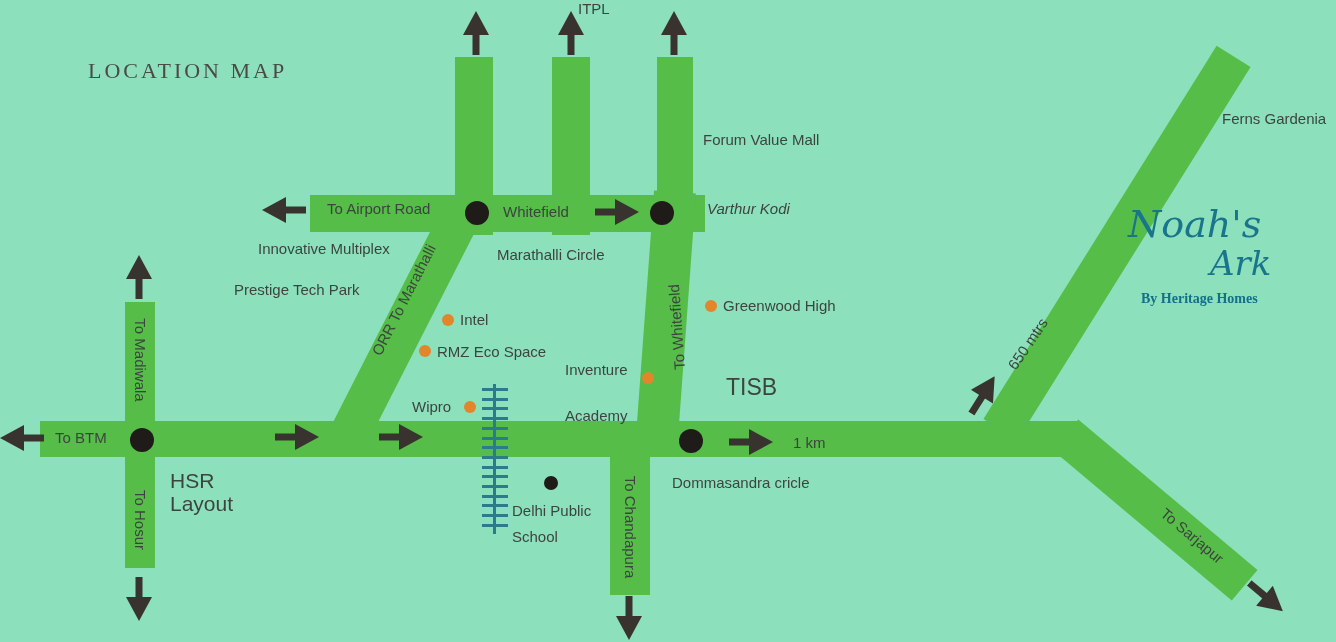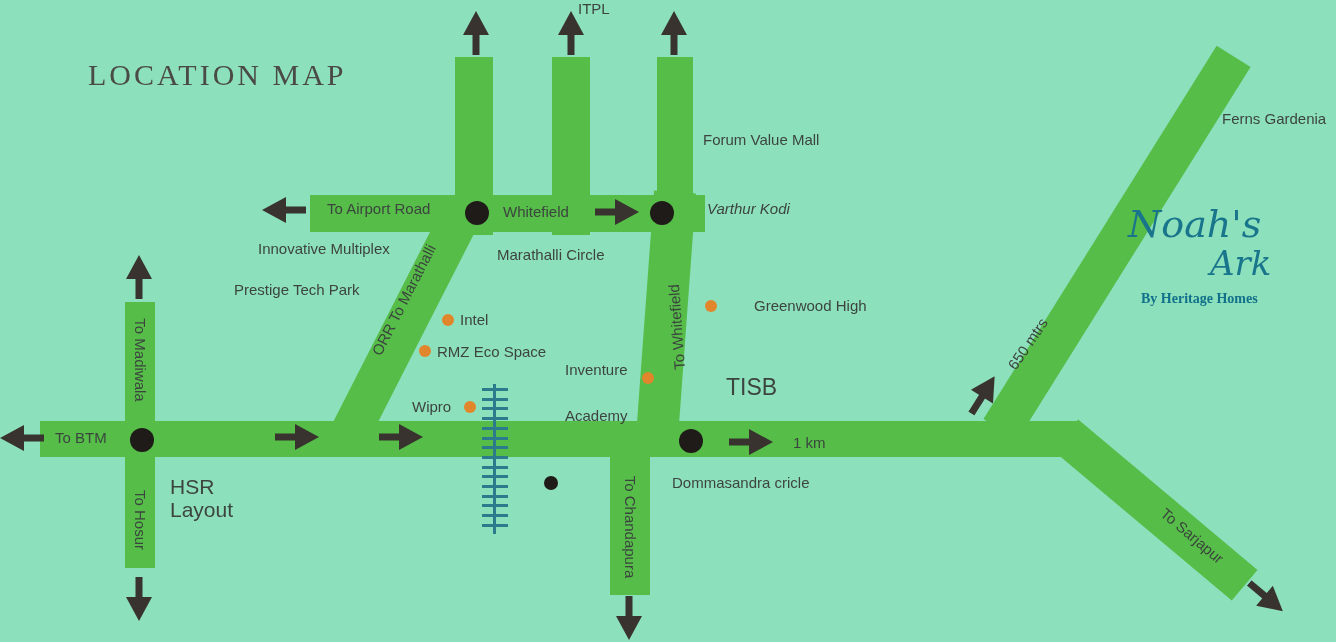--- a/index.html
+++ b/index.html
@@ -15,21 +15,21 @@
   }
   .lbl-big{font-size:21px;line-height:23px;}
   .lbl-tisb{font-size:23px;}
   .rot{transform-origin:center center;}
   .dot{position:absolute;border-radius:50%;background:#1f1b18;}
   .poi{position:absolute;width:12px;height:12px;border-radius:50%;background:#e2862c;}
   .arrow{position:absolute;width:44px;height:26px;}
   .arrow svg{display:block;}
   #title{
     position:absolute;left:88px;top:58px;
-    font-family:"Liberation Serif",serif;font-size:30px;letter-spacing:3px;
+    font-family:"Liberation Serif",serif;font-size:22px;letter-spacing:3px;
     color:#4a4a47;
   }
   .logo-script{
     position:absolute;font-family:"DejaVu Serif",serif;font-style:italic;
     color:#19758b;
   }
   #logo-tagline{
     position:absolute;left:1141px;top:291px;
     font-family:"Liberation Serif",serif;font-weight:bold;font-size:14px;
     color:#11708a;
@@ -162,42 +162,46 @@
   <div id="title">LOCATION MAP</div>
 
   <div class="lbl" style="left:578px;top:0px;">ITPL</div>
   <div class="lbl" style="left:703px;top:131px;">Forum Value Mall</div>
   <div class="lbl" style="left:327px;top:200px;">To Airport Road</div>
   <div class="lbl" style="left:503px;top:203px;">Whitefield</div>
   <div class="lbl" style="left:707px;top:200px;font-style:italic;">Varthur Kodi</div>
   <div class="lbl" style="left:258px;top:240px;">Innovative Multiplex</div>
   <div class="lbl" style="left:497px;top:246px;">Marathalli Circle</div>
   <div class="lbl" style="left:234px;top:281px;">Prestige Tech Park</div>
-  <div class="lbl" style="left:754px;top:297px;">Greenwood High</div>
+  <div class="lbl" style="left:723px;top:297px;">Greenwood High</div>
   <div class="lbl" style="left:1222px;top:110px;">Ferns Gardenia</div>
   <div class="lbl" style="left:460px;top:311px;">Intel</div>
   <div class="lbl" style="left:437px;top:343px;">RMZ Eco Space</div>
 
   <div class="lbl" style="left:565px;top:361px;">
     <span style="display:block;">Inventure</span>
     <span style="display:block;margin-top:28px;">Academy</span>
   </div>
 
   <div class="lbl lbl-tisb" style="left:726px;top:378px;">TISB</div>
   <div class="lbl" style="left:412px;top:398px;">Wipro</div>
   <div class="lbl" style="left:55px;top:429px;">To BTM</div>
   <div class="lbl" style="left:793px;top:434px;">1 km</div>
 
-  <div class="lbl lbl-big" style="left:170px;top:469px;margin-top:6px;">
+  <div class="lbl lbl-big" style="left:170px;top:469px;">
     <span style="display:block;">HSR</span>
     <span style="display:block;">Layout</span>
   </div>
 
   <div class="lbl" style="left:672px;top:474px;">Dommasandra cricle</div>
 
+  <div class="lbl" style="left:512px;top:498px;line-height:26px;">
+    <span style="display:block;">Delhi Public</span>
+    <span style="display:block;">School</span>
+  </div>
 
   <div class="lbl rot" style="left:404px;top:300px;transform:translate(-50%,-50%) rotate(-63deg);">ORR To Marathalli</div>
   <div class="lbl rot" style="left:677px;top:327px;transform:translate(-50%,-50%) rotate(-94deg);">To Whitefield</div>
   <div class="lbl rot" style="left:140px;top:360px;transform:translate(-50%,-50%) rotate(90deg);">To Madiwala</div>
   <div class="lbl rot" style="left:140px;top:520px;transform:translate(-50%,-50%) rotate(90deg);">To Hosur</div>
   <div class="lbl rot" style="left:630px;top:527px;transform:translate(-50%,-50%) rotate(90deg);">To Chandapura</div>
   <div class="lbl rot" style="left:1028px;top:344px;transform:translate(-50%,-50%) rotate(-56deg);">650 mtrs</div>
   <div class="lbl rot" style="left:1192px;top:536px;transform:translate(-50%,-50%) rotate(40deg);">To Sarjapur</div>
 
   <div class="logo-script" style="left:1128px;top:202px;font-size:38px;">Noah's</div>

